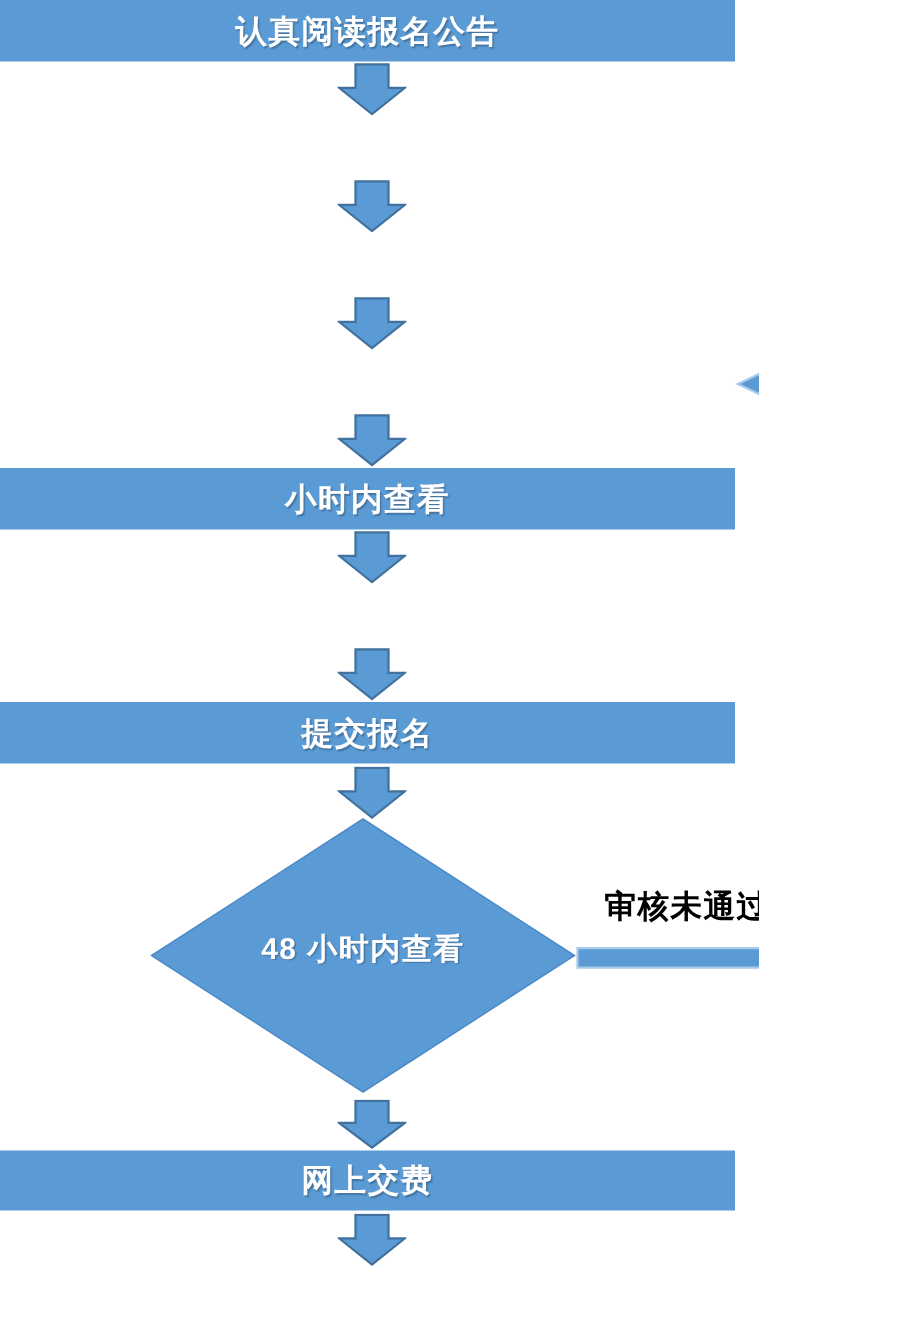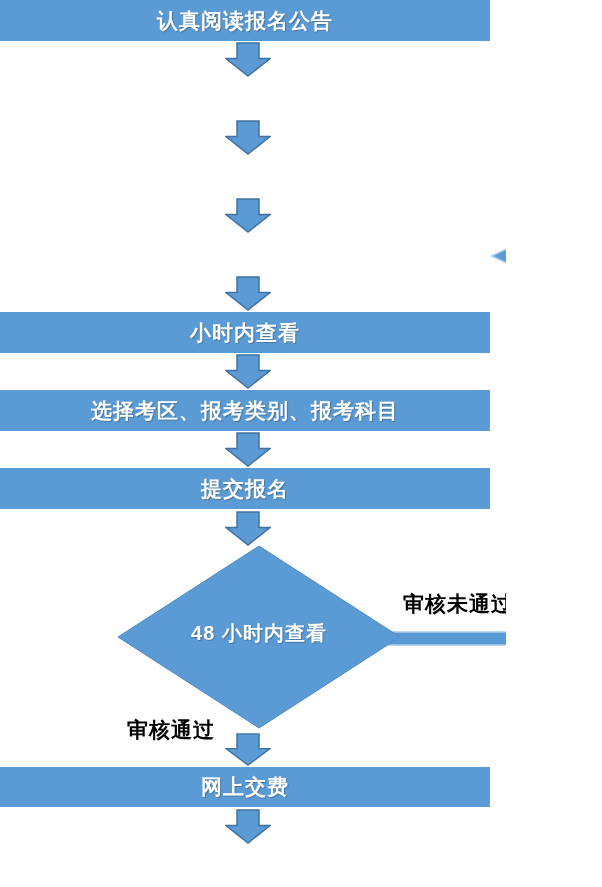--- a/index.html
+++ b/index.html
@@ -17,21 +17,21 @@
   }
   .box{
     position:absolute;left:0;width:490px;height:41px;
     background:var(--shape-fill);color:var(--box-text);
     display:flex;align-items:center;justify-content:center;
     font-size:21px;font-weight:bold;letter-spacing:1px;
     text-shadow:1px 1px 1px rgba(0,0,0,0.25);
   }
   .arrow{position:absolute;left:225px;width:46px;}
   .arrow svg{display:block;width:100%;height:100%;}
-  .diamond-wrap{position:absolute;left:116px;top:545px;width:286px;height:184px;}
+  .diamond-wrap{position:absolute;left:99px;top:545px;width:286px;height:184px;}
   .diamond-wrap svg{position:absolute;inset:0;width:100%;height:100%;}
   .diamond-text{
     position:absolute;inset:0;display:flex;flex-direction:column;
     align-items:center;justify-content:center;margin-top:-8px;
     color:var(--box-text);font-size:20px;font-weight:bold;line-height:30px;
     letter-spacing:1px;text-shadow:1px 1px 1px rgba(0,0,0,0.25);text-align:center;
   }
   .branch-label{
     position:absolute;color:var(--label-text);font-size:21px;font-weight:bold;
     letter-spacing:1px;white-space:nowrap;
@@ -42,21 +42,20 @@
   .loop svg{display:block;width:100%;height:100%;}
   .shape-fill{fill:var(--shape-fill);}
 </style>
 </head>
 <body>
 
 <div class="canvas">
 
   <div class="box" style="top:0px">认真阅读报名公告</div>
   <div class="box" style="top:312px">小时内查看</div>
-  <div class="box" style="top:390px">选择考区、报考类别、报考科目</div>
   <div class="box" style="top:767px;height:40px">网上交费</div>
   <div class="box" style="top:468px">提交报名</div>
 
   <div class="arrow" style="top:42px;height:35px">
       <svg viewBox="0 0 46 36" preserveAspectRatio="none">
         <polygon class="shape-fill" style="stroke:var(--arrow-border);stroke-width:1.5" points="12,1 34,1 34,17 45,17 23,35 1,17 12,17"></polygon>
       </svg>
     </div>
   <div class="arrow" style="top:120px;height:35px">
       <svg viewBox="0 0 46 36" preserveAspectRatio="none">
@@ -108,15 +107,14 @@
   <div class="diamond-wrap">
     <svg viewBox="0 0 286 184" preserveAspectRatio="none">
       <polygon class="shape-fill" style="stroke:var(--diamond-border);stroke-width:1" points="143,1 284,92 143,183 2,92"></polygon>
     </svg>
     <div class="diamond-text">
       <div>48 小时内查看</div>
     </div>
   </div>
 
   <div class="branch-label label-fail">审核未通过</div>
-  <div class="branch-label label-pass">审核通过</div>
 
 </div>
 
 </body></html>

